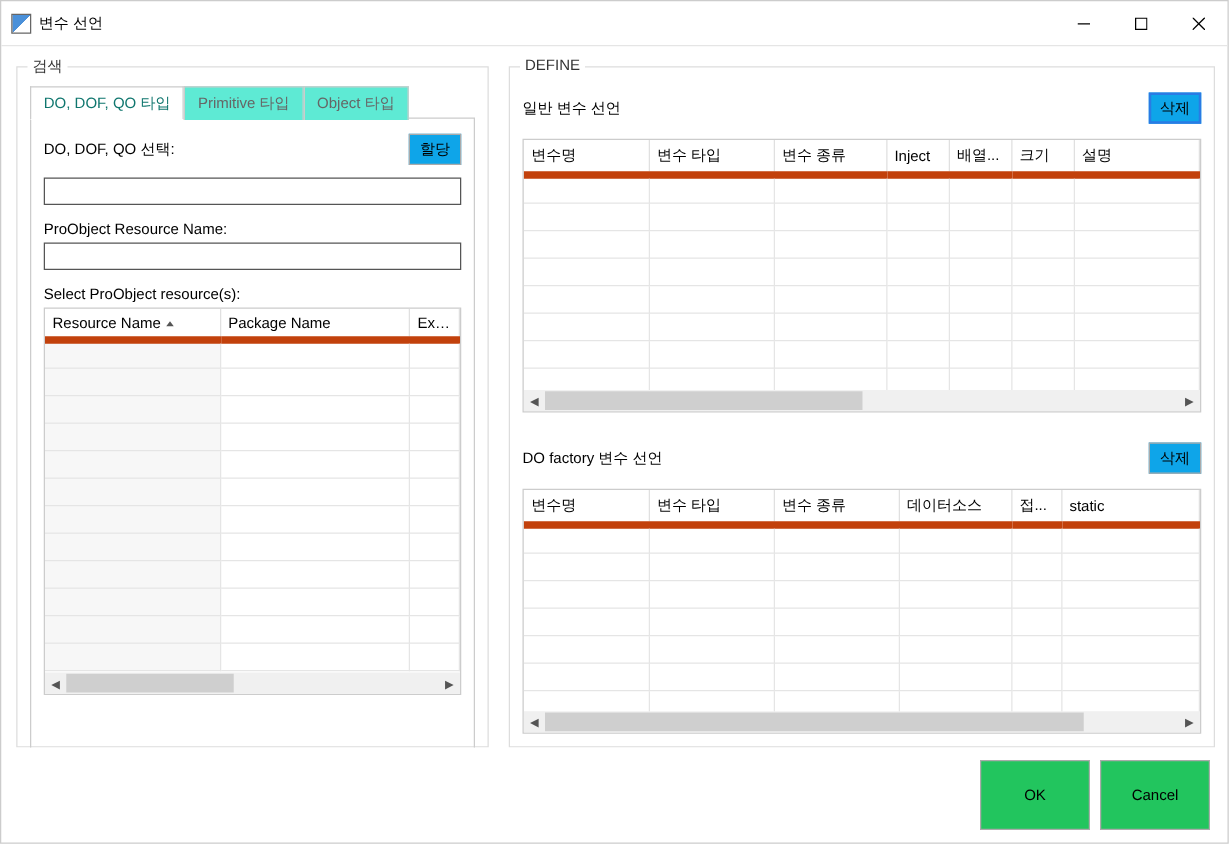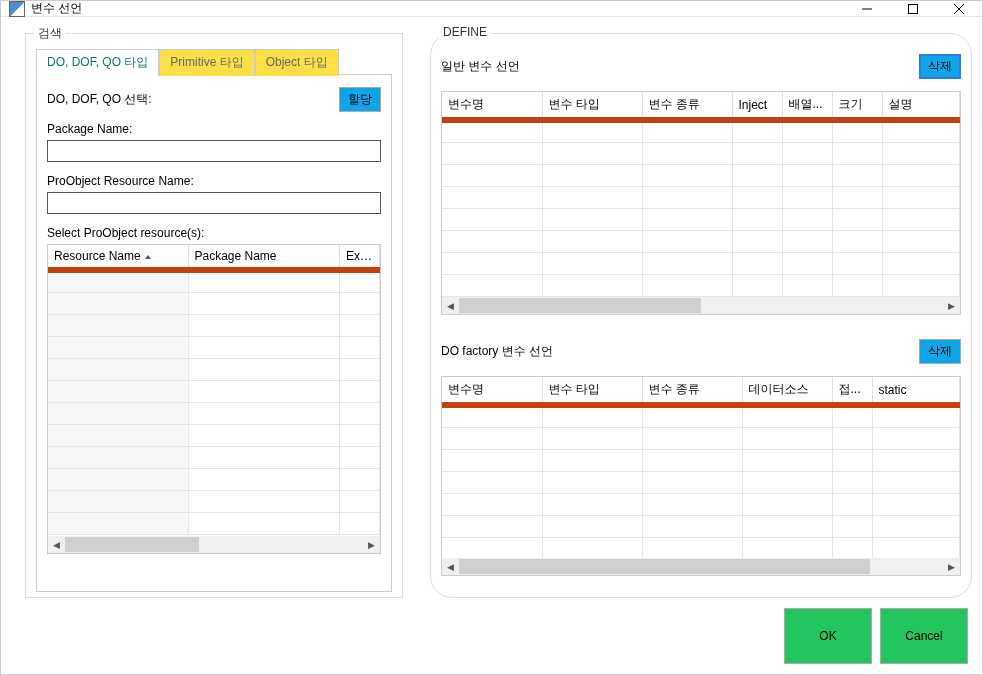--- a/index.html
+++ b/index.html
@@ -11,21 +11,21 @@
       margin: 0;
       background: #fff;
       width: 983px;
       height: 675px;
       border: 1px solid #ccc;
       display: flex;
       flex-direction: column;
     }
     
     .titlebar {
-      height: 16px;
+      height: 36px;
       display: flex;
       align-items: center;
       border-bottom: 1px solid #e5e5e5;
     }
     .titlebar .icon {
       width: 16px;
       height: 16px;
       margin: 0 6px 0 8px;
       background: linear-gradient(135deg, #4a90d9 50%, #fff 50%);
       border: 1px solid #666;
@@ -39,22 +39,22 @@
       display: flex;
       align-items: center;
       justify-content: center;
       cursor: default;
     }
     .winbtn svg { width: 10px; height: 10px; stroke: currentColor; stroke-width: 1; fill: none; }
     
     .content {
       flex: 1;
       display: flex;
-      padding: 6px 10px 0 24px;
-      gap: 27px;
+      padding: 6px 10px 0 12px;
+      gap: 16px;
       overflow: hidden;
     }
     .groupbox {
       border: 1px solid #ddd;
       position: relative;
       padding: 10px;
       margin-top: 10px;
     }
     .groupbox-title {
       position: absolute;
@@ -78,21 +78,21 @@
     
     .tabs {
       display: flex;
       margin-bottom: -1px;
       margin-top: 4px;
     }
     .tab {
       padding: 4px 10px;
       border: 1px solid #ccc;
       border-bottom: none;
-      background: #fde047;
+      background: #5eead4;
       color: #666;
       position: relative;
       top: 1px;
       cursor: default;
     }
     .tab.active {
       background: #fff;
       color: #0f766e;
       border-bottom: 1px solid #fff;
       z-index: 1;
@@ -248,21 +248,20 @@
       <div class="tab">Primitive 타입</div>
       <div class="tab">Object 타입</div>
     </div>
 
     <div class="tab-body">
       <div class="row-with-btn">
         <span>DO, DOF, QO 선택:</span>
         <div class="small-btn">할당</div>
       </div>
 
-      <span class="field-label">Package Name:</span>
       <input type="text" class="text-input" value="" style="">
 
       <span class="field-label">ProObject Resource Name:</span>
       <input type="text" class="text-input" value="" style="">
 
       <span class="field-label">Select ProObject resource(s):</span>
 
       <div class="table-wrap" style="height:310px;">
         <table>
           <colgroup>
@@ -344,21 +343,21 @@
           <div class="arrow">◀</div>
           <div class="track">
               <div class="thumb" style="left:0; width:45%;"></div>
             </div>
           <div class="arrow">▶</div>
         </div>
       </div>
     </div>
   </div>
 
-  <div class="groupbox right-pane" style="flex:1;border-radius:22px;">
+  <div class="groupbox right-pane" style="flex:1;">
     <div class="groupbox-title">DEFINE</div>
 
     <div class="section-header" style="margin-top:16px;">
       <span>일반 변수 선언</span>
       <div class="small-btn highlight">삭제</div>
     </div>
     <div class="table-wrap" style="height:224px;">
       <table>
         <colgroup>
           <col style="width:100px">

